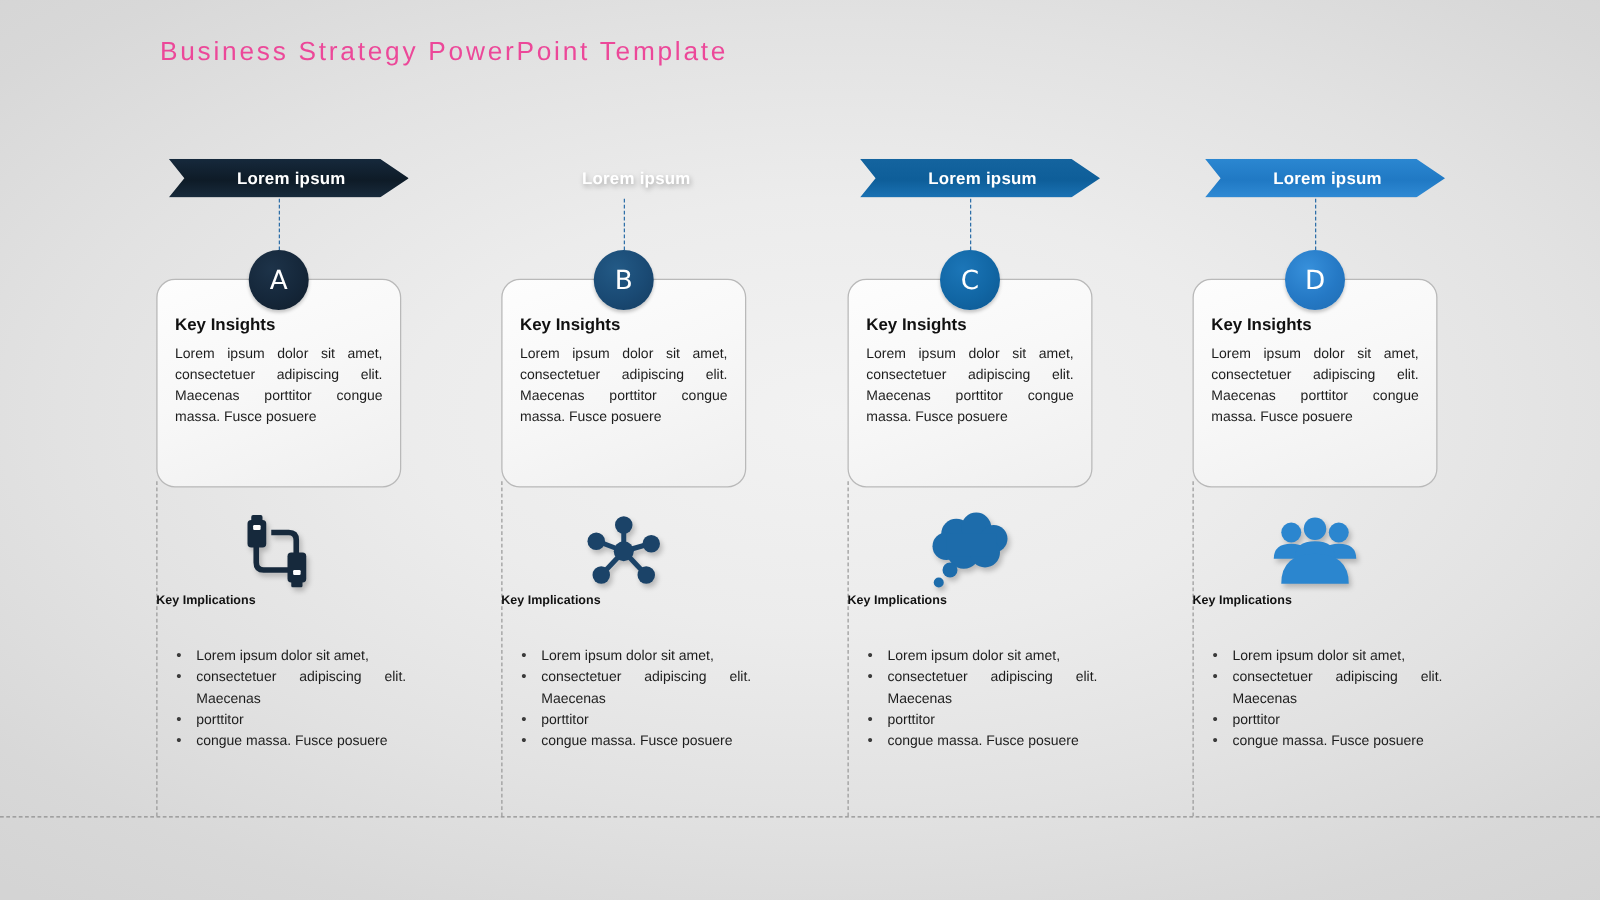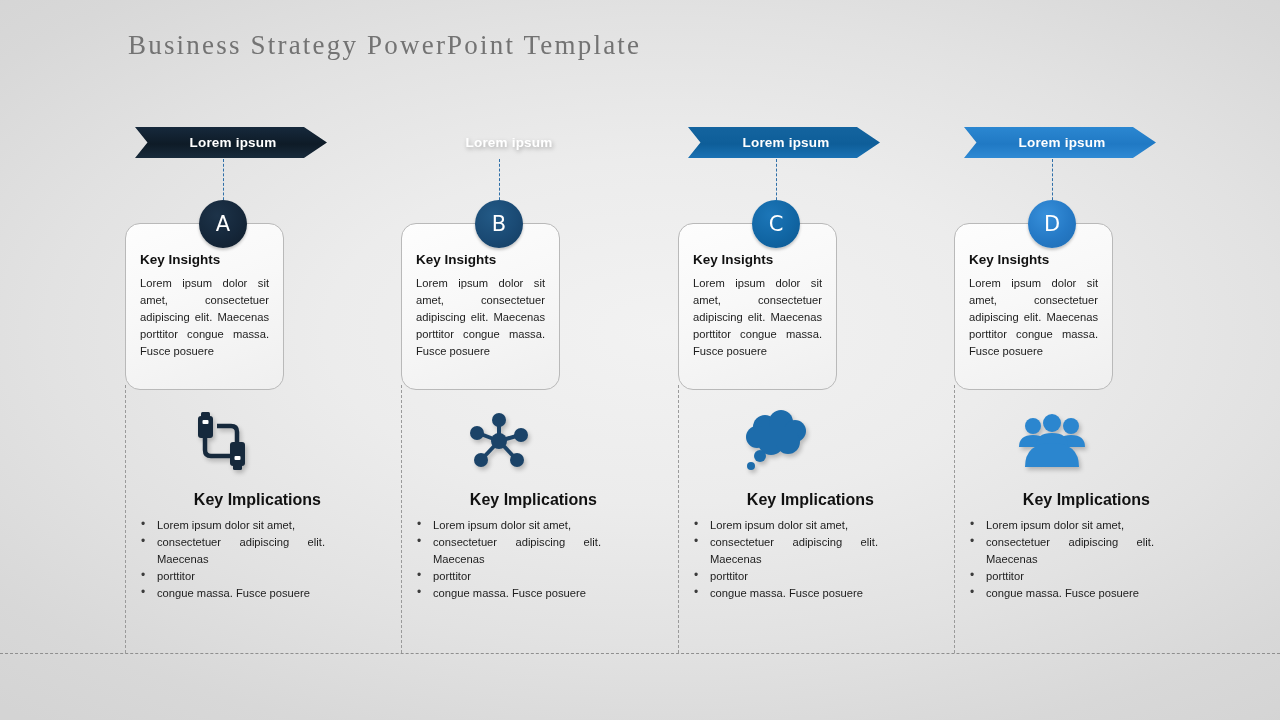--- a/index.html
+++ b/index.html
@@ -11,26 +11,26 @@
   body {
     background:
       radial-gradient(ellipse 78% 70% at 52% 46%, #f2f2f2 0%, #ececec 34%, #e2e2e2 62%, #d8d8d8 85%, #d4d4d4 100%);
     position: relative;
   }
 
   
   #page-title {
     position: absolute;
     left: 128px; top: 30px;
-    font-size: 27px;
+    font-size: 21px;
     font-weight: 400;
     letter-spacing: 2.2px;
-    color: #737373;
+    color: #ec4899;
     white-space: nowrap;
-    font-family: Liberation Serif, serif;
+    font-family: Liberation Sans, sans-serif;
   }
 
   
   .vline {
     position: absolute;
     width: 0; top: 385px; height: 268px;
     border-left: 1px dashed #9a9a9a;
   }
   #hline {
     position: absolute;
@@ -90,21 +90,21 @@
   }
   #col-0 .circle { background: radial-gradient(circle at 38% 32%, #1d3349 0%, #15273a 55%, #101d2b 100%); }
   #col-1 .circle { background: radial-gradient(circle at 38% 32%, #235a86 0%, #1a4a74 55%, #143c60 100%); }
   #col-2 .circle { background: radial-gradient(circle at 38% 32%, #1c76b8 0%, #1166a4 55%, #0d5790 100%); }
   #col-3 .circle { background: radial-gradient(circle at 38% 32%, #3790db 0%, #2579c5 55%, #1f6cb2 100%); }
 
   
   .card {
     position: absolute;
     top: 223px; left: 0px;
-    width: 159px; height: 167px;
+    width: 196px; height: 167px;
     background: linear-gradient(160deg,#fdfdfd 0%,#f8f8f8 45%,#efefef 100%);
     border: 1px solid #b9b9b9;
     border-radius: 15px;
     padding: 28px 14px 10px 14px;
   }
   .card-title {
     font-size: 13.5px;
     font-weight: bold;
     color: #111;
     margin-bottom: 8px;
@@ -121,24 +121,24 @@
     position: absolute;
     top: 405px; left: 0;
     width: 196px; height: 72px;
     display: flex; align-items: center; justify-content: center;
   }
   .icon-wrap svg { filter: drop-shadow(2px 3px 2px rgba(0,0,0,0.22)); }
 
   
   .impl-title {
     position: absolute;
-    top: 491px; left: 0;
+    top: 475px; left: 0;
     width: 196px;
-    text-align: right;
-    font-size: 16px;
+    text-align: left;
+    font-size: 10px;
     font-weight: bold;
     color: #111;
   }
   .impl-list {
     position: absolute;
     top: 517px; left: 12px;
     width: 188px;
     list-style: none;
   }
   .impl-list li {

